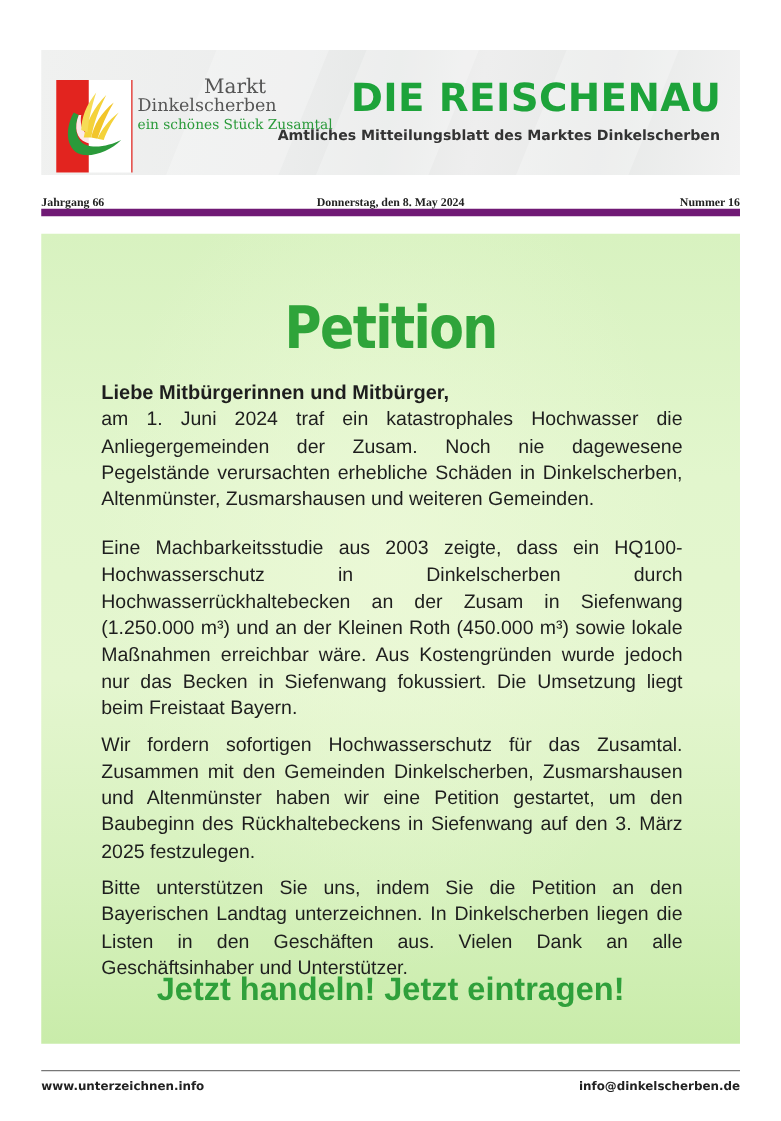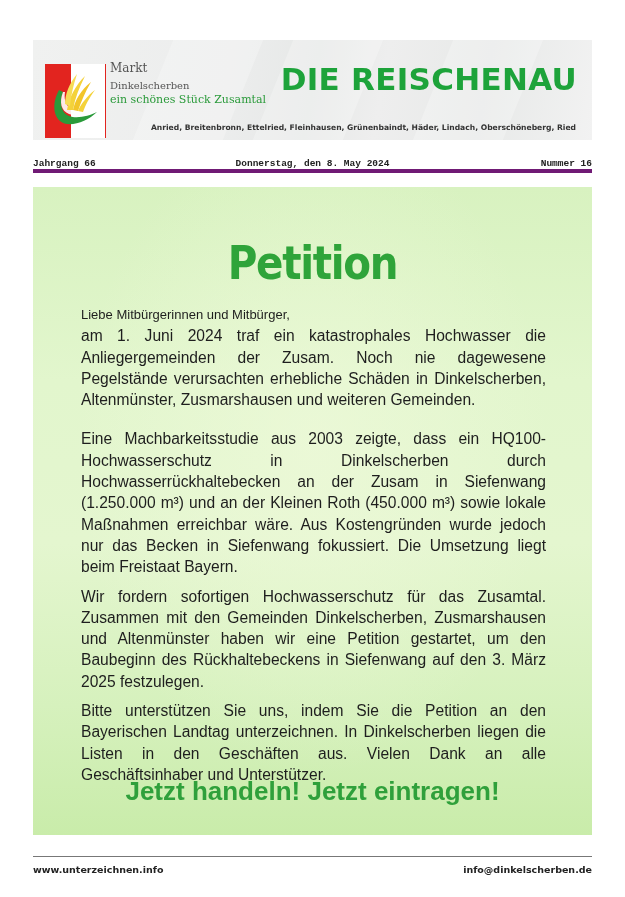--- a/index.html
+++ b/index.html
@@ -14,42 +14,42 @@
       position: absolute; left: 33px; top: 40px; width: 559px; height: 100px;
       background: linear-gradient(100deg, #f0f1f0 0%, #eceded 35%, #e6e8e7 50%, #eeeeee 62%, #e7e9e8 80%, #f2f2f2 100%);
       overflow: hidden;
     }
     .header .stripe { position: absolute; top: 0; height: 100px; width: 90px; background: rgba(255,255,255,0.25); transform: skewX(-22deg); }
     .logo-mark { position: absolute; left: 12px; top: 24px; width: 60px; height: 74px; background: #ffffff; }
     .logo-red { position: absolute; left: 0; top: 0; width: 26px; height: 74px; background: #e2241f; }
     .logo-svg { position: absolute; left: 0; top: 0; }
     .logo-divider { position: absolute; left: 72px; top: 24px; width: 1px; height: 74px; background: #e2241f; }
     .logo-text { position: absolute; left: 77px; top: 20px; font-family: "DejaVu Serif", serif; color: #555; }
-    .logo-markt { font-size: 12px; line-height: 17px; }
-    .logo-dink { font-size: 10px; line-height: 17px; }
+    .logo-markt { font-size: 16px; line-height: 17px; text-align: center; }
+    .logo-dink { font-size: 14px; line-height: 17px; }
     .logo-sub { font-size: 11px; color: #2a9a3a; line-height: 11px; }
 
     .masthead-title {
       position: absolute; right: 15px; top: 23px; font-family: "DejaVu Sans", sans-serif;
       font-weight: bold; font-size: 31px; letter-spacing: 0.3px; color: #1da33a; line-height: 32px; margin-left: 44px;
     }
     .masthead-sub {
       position: absolute; right: 16px; top: 62px; font-family: "DejaVu Sans", sans-serif;
       font-size: 11.3px; font-weight: bold; color: #333; white-space: nowrap;
     }
     .masthead-places {
       position: absolute; right: 16px; top: 83px; font-family: "DejaVu Sans", sans-serif;
       font-size: 7.6px; font-weight: bold; color: #333; white-space: nowrap;
     }
 
     
     .issue-bar {
       position: absolute; left: 33px; top: 158px; width: 559px; height: 15px;
-      font-family: Liberation Mono, monospace; font-size: 9.5px; font-weight: bold; color: #222;
-      border-bottom: 4px solid #701a75;
+      font-family: Liberation Serif, serif; font-size: 9.5px; font-weight: bold; color: #222;
+      border-bottom: 6px solid #701a75;
       padding-left: 26px;
     }
     .issue-left { position: absolute; left: 0; top: 0; }
     .issue-center { position: absolute; left: 0; right: 0; top: 0; text-align: center; }
     .issue-right { position: absolute; right: 0; top: 0; }
 
     
     .panel {
       position: absolute; left: 33px; top: 187px; width: 559px; height: 648px;
       background:
@@ -60,21 +60,21 @@
     .panel-title {
       position: absolute; left: 0; right: 0; top: 48px; text-align: center;
       font-family: "DejaVu Sans", sans-serif; font-weight: bold; font-size: 47px;
       color: #2fa43a; letter-spacing: -1.5px; transform: scaleX(0.86); line-height: 56px;
     }
     .panel-body {
       position: absolute; left: 48px; width: 465px; top: 117px;
       font-family: "Liberation Sans", sans-serif; font-size: 15.6px; line-height: 21.3px;
       color: #1e1e1e; text-align: justify;
     }
-    .greeting { font-weight: normal; font-size: 13px; }
+    .greeting { font-weight: bold; font-size: 16px; }
     .para { margin-bottom: 8px; }
     .para.first { margin-bottom: 18px; }
     .cta {
       position: absolute; left: 0; right: 0; top: 589px; text-align: center;
       font-family: "Liberation Sans", sans-serif; font-weight: bold; font-size: 26px; color: #2fa03b;
     }
 
     
     .footer-line { position: absolute; left: 33px; top: 856px; width: 559px; height: 1px; background: #777; }
     .footer-left, .footer-right {
@@ -106,21 +106,21 @@
       </svg>
     </div>
     <div class="logo-divider"></div>
     <div class="logo-text">
       <div class="logo-markt">Markt</div>
       <div class="logo-dink">Dinkelscherben</div>
       <div class="logo-sub">ein schönes Stück Zusamtal</div>
     </div>
 
     <div class="masthead-title">DIE REISCHENAU</div>
-    <div class="masthead-places">Anried, Breitenbronn, Ettelried, Fleinhausen, Grünenbaindt, Häder, Lindach, Oberschöneberg, Ried</div>
+    <div class="masthead-sub">Amtliches Mitteilungsblatt des Marktes Dinkelscherben</div>
   </div>
 
   <div class="issue-bar">
     <span class="issue-left">Jahrgang 66</span>
     <span class="issue-center">Donnerstag, den 8. May 2024</span>
     <span class="issue-right">Nummer 16</span>
   </div>
 
   <div class="panel">
     <div class="panel-title">Petition</div>

